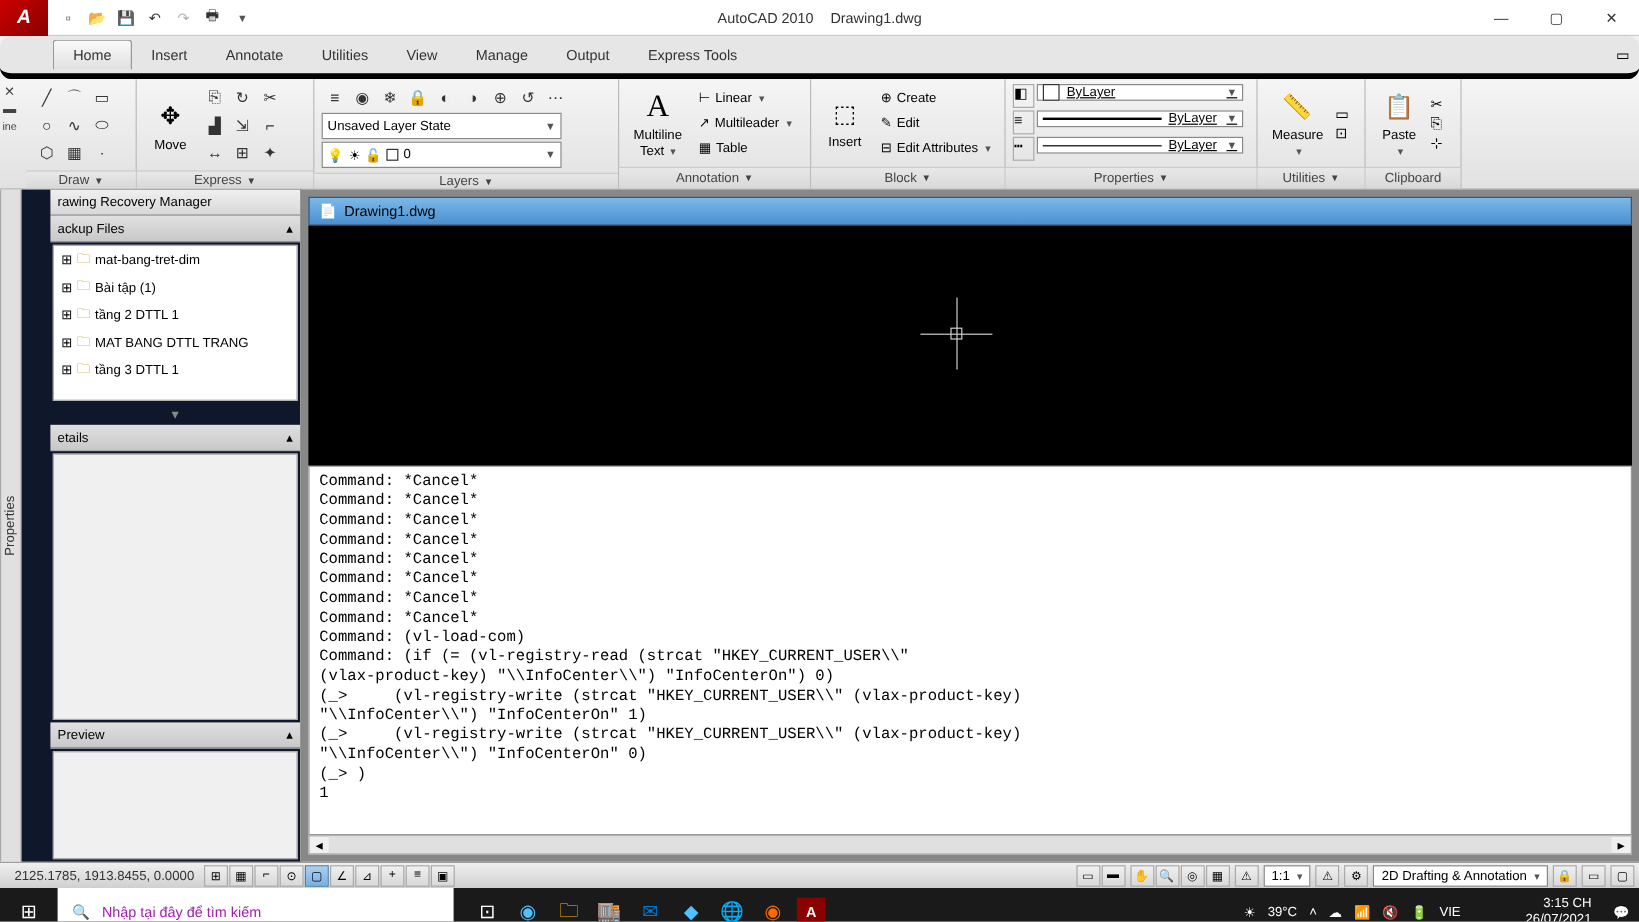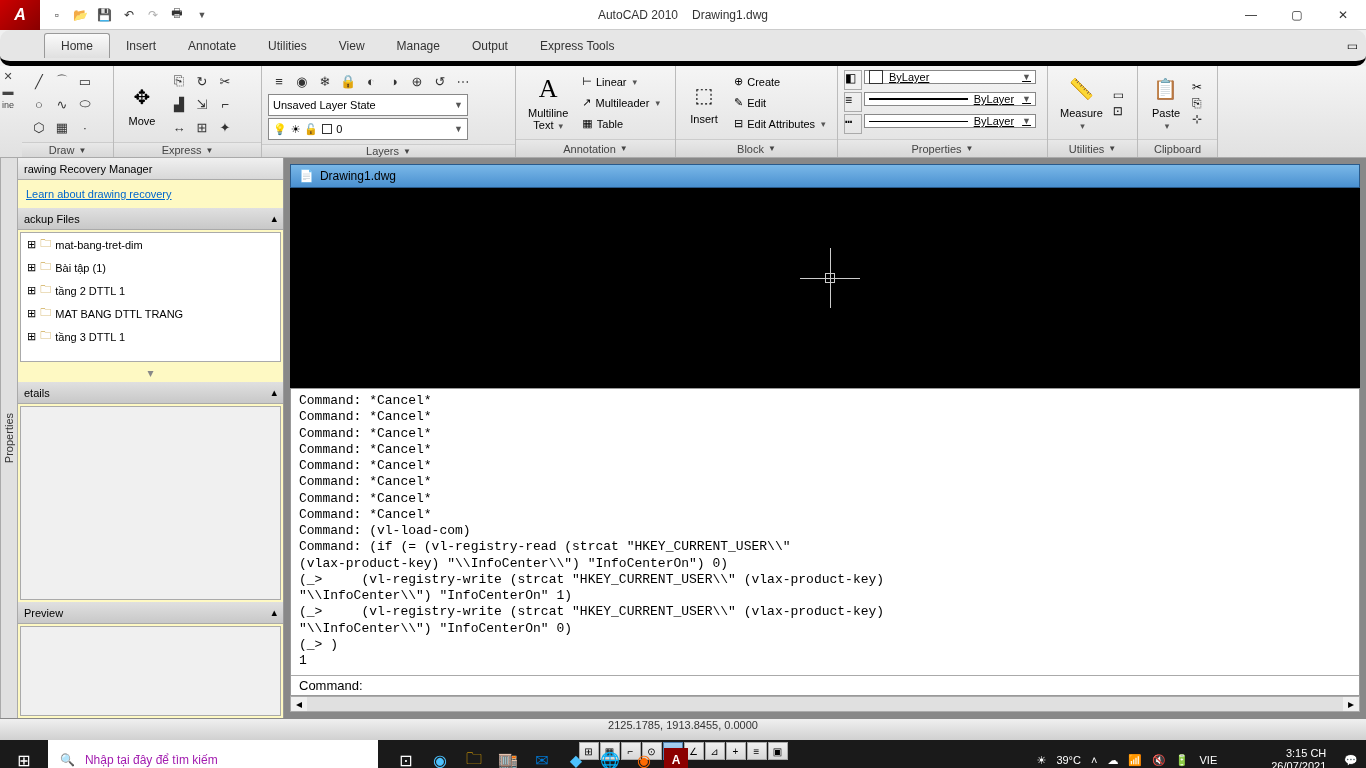--- a/index.html
+++ b/index.html
@@ -26,21 +26,21 @@
 .smallgrid .c, .smallrow .c { width:22px; height:22px; border:1px solid transparent; display:flex; align-items:center; justify-content:center; font-size:13px; color:#333; cursor:pointer;}
 .smallrow { display:flex; gap:1px;}
 .layer-combo { width:200px; height:22px; border:1px solid #888; background:#fff; display:flex; align-items:center; padding:0 4px; gap:4px; font-size:11px;}
 .layer-combo2 { width:200px; height:22px; border:1px solid #888; background:#fff; display:flex; align-items:center; padding:0 4px; gap:4px; font-size:11px;}
 .anno-item { display:flex; align-items:center; gap:4px; height:20px; font-size:11px; cursor:pointer; padding:0 4px;}
 .block-item { display:flex; align-items:center; gap:4px; height:20px; font-size:11px; cursor:pointer; padding:0 4px;}
 .prop-row { width:190px; height:14px; border:1px solid #888; background:#fff; display:flex; align-items:center; padding:0 4px; gap:6px; font-size:11px;text-decoration:underline;}
 .colorswatch { width:14px; height:14px; background:#fff; border:1px solid #333;}
 .lineview { flex:1; height:2px; background:#000;}
 .mainarea { display:flex; height:560px; }
-.leftpane { width:266px; background:#fef9c3; border-right:1px solid #999; display:flex; flex-direction:column; position:relative;}
+.leftpane { width:233px; background:#0f172a; border-right:1px solid #999; display:flex; flex-direction:column; position:relative;padding-left:24px;}
 .proptab { width:18px; background:#e0e0e0; border-left:1px solid #aaa; border-right:1px solid #aaa; display:flex; align-items:center; justify-content:center;}
 .proptab span { writing-mode:vertical-rl; transform:rotate(180deg); font-size:11px; color:#333; padding:8px 0;}
 .pane-header { height:22px; background:linear-gradient(#f0f0f0,#d8d8d8); border-bottom:1px solid #aaa; display:flex; align-items:center; padding:0 6px; font-size:11px; justify-content:space-between;}
 .pane-header.dark { background:linear-gradient(#e0e0e0,#c8c8c8);}
 .link { color:#0066cc; text-decoration:underline; padding:8px; font-size:11px; display:block;}
 .filelist { flex:0 0 auto; background:#fff; border:1px solid #aaa; margin:2px; height:130px; overflow:auto;}
 .fileitem { display:flex; align-items:center; gap:4px; padding:2px 6px; font-size:11px; cursor:pointer;}
 .fileitem .fic { color:#b8860b;}
 .centerarea { flex:1; display:flex; flex-direction:column; background:#888;}
 .doc-title { height:24px; background:linear-gradient(#7ab8e8,#4a90d0); border:1px solid #2a5a8a; display:flex; align-items:center; padding:0 8px; gap:6px; color:#000; font-size:12px; margin:6px 6px 0 6px;}
@@ -48,21 +48,21 @@
 .crosshair { position:absolute; left:540px; top:90px; }
 .crosshair .h { position:absolute; width:60px; height:1px; background:#ccc; left:-30px; top:0;}
 .crosshair .v { position:absolute; width:1px; height:60px; background:#ccc; left:0; top:-30px;}
 .crosshair .box { position:absolute; width:10px; height:10px; border:1px solid #ccc; left:-5px; top:-5px;}
 .cmdarea { flex:1; background:#fff; margin:0 6px; border:1px solid #999; display:flex; flex-direction:column;}
 .cmdhist { flex:1; padding:4px 8px; font-family:"Courier New",monospace; font-size:13px; line-height:1.25; white-space:pre; overflow:hidden;}
 .cmdline { height:20px; border-top:1px solid #aaa; padding:2px 8px; font-family:"Courier New",monospace; font-size:13px; display:flex;}
 .cmdscroll { display:flex; height:16px; background:#f0f0f0; margin:0 6px 6px 6px; border:1px solid #aaa; align-items:center;}
 .cmdscroll .arr { width:16px; text-align:center; cursor:pointer;}
 .cmdscroll .track { flex:1; height:14px; background:#e0e0e0;}
-.statusbar { height:22px; background:linear-gradient(#f0f0f0,#d0d0d0); border-top:1px solid #888; display:flex; align-items:center; font-size:11px; padding:0 4px; gap:11px;flex-direction:column;}
+.statusbar { height:22px; background:linear-gradient(#f0f0f0,#d0d0d0); border-top:1px solid #888; display:flex; align-items:center; font-size:11px; padding:0 4px; gap:0;}
 .statusbar .coords { padding:0 8px; color:#333;}
 .statusbar .sbtns { display:flex; gap:1px;}
 .statusbar .sbtn { width:20px; height:18px; border:1px solid #aaa; background:linear-gradient(#f0f0f0,#d8d8d8); display:flex; align-items:center; justify-content:center; font-size:10px; cursor:pointer;}
 .statusbar .sbtn.on { background:linear-gradient(#a8d0f0,#7ab0e0); border-color:#5080b0;}
 .statusbar .right { margin-left:auto; display:flex; align-items:center; gap:4px;}
 .ws-combo { height:18px; border:1px solid #888; background:#fff; padding:0 6px; display:flex; align-items:center; gap:4px; font-size:11px;}
 .taskbar { height:40px; background:#1a1a1a; display:flex; align-items:center; color:#fff;}
 .taskbar .start { width:48px; height:40px; display:flex; align-items:center; justify-content:center; font-size:16px; cursor:pointer;}
 .taskbar .search { flex:0 0 330px; height:40px; background:#fff; display:flex; align-items:center; padding:0 12px; gap:10px; color:#666;}
 .taskbar .tbicons { display:flex; align-items:center; gap:6px; padding:0 14px;}
@@ -321,21 +321,20 @@
 </div>
 
 <div class="mainarea">
   <div class="proptab">
     <span>Properties</span>
   </div>
   <div class="leftpane">
     <div class="pane-header">
         <span>rawing Recovery Manager</span>
       </div>
-    <a class="link">Learn about drawing recovery</a>
     <div class="pane-header dark">
         <span>ackup Files</span>
         <span>▴</span>
       </div>
     <div class="filelist">
       <div class="fileitem">
           <span>⊞</span>
           <span class="fic">🗀</span>
           <span>mat-bang-tret-dim</span>
         </div>
@@ -395,21 +394,20 @@
 Command: *Cancel*
 Command: (vl-load-com)
 Command: (if (= (vl-registry-read (strcat "HKEY_CURRENT_USER\\"
 (vlax-product-key) "\\InfoCenter\\") "InfoCenterOn") 0)
 (_&gt;     (vl-registry-write (strcat "HKEY_CURRENT_USER\\" (vlax-product-key)
 "\\InfoCenter\\") "InfoCenterOn" 1)
 (_&gt;     (vl-registry-write (strcat "HKEY_CURRENT_USER\\" (vlax-product-key)
 "\\InfoCenter\\") "InfoCenterOn" 0)
 (_&gt; )
 1</div>
-      <div class="cmdline"><span>Command:</span>&nbsp;</div>
     </div>
     <div class="cmdscroll">
       <div class="arr">◂</div>
         <div class="track"></div>
         <div class="arr">▸</div>
     </div>
   </div>
 </div>
 
 <div class="statusbar">

